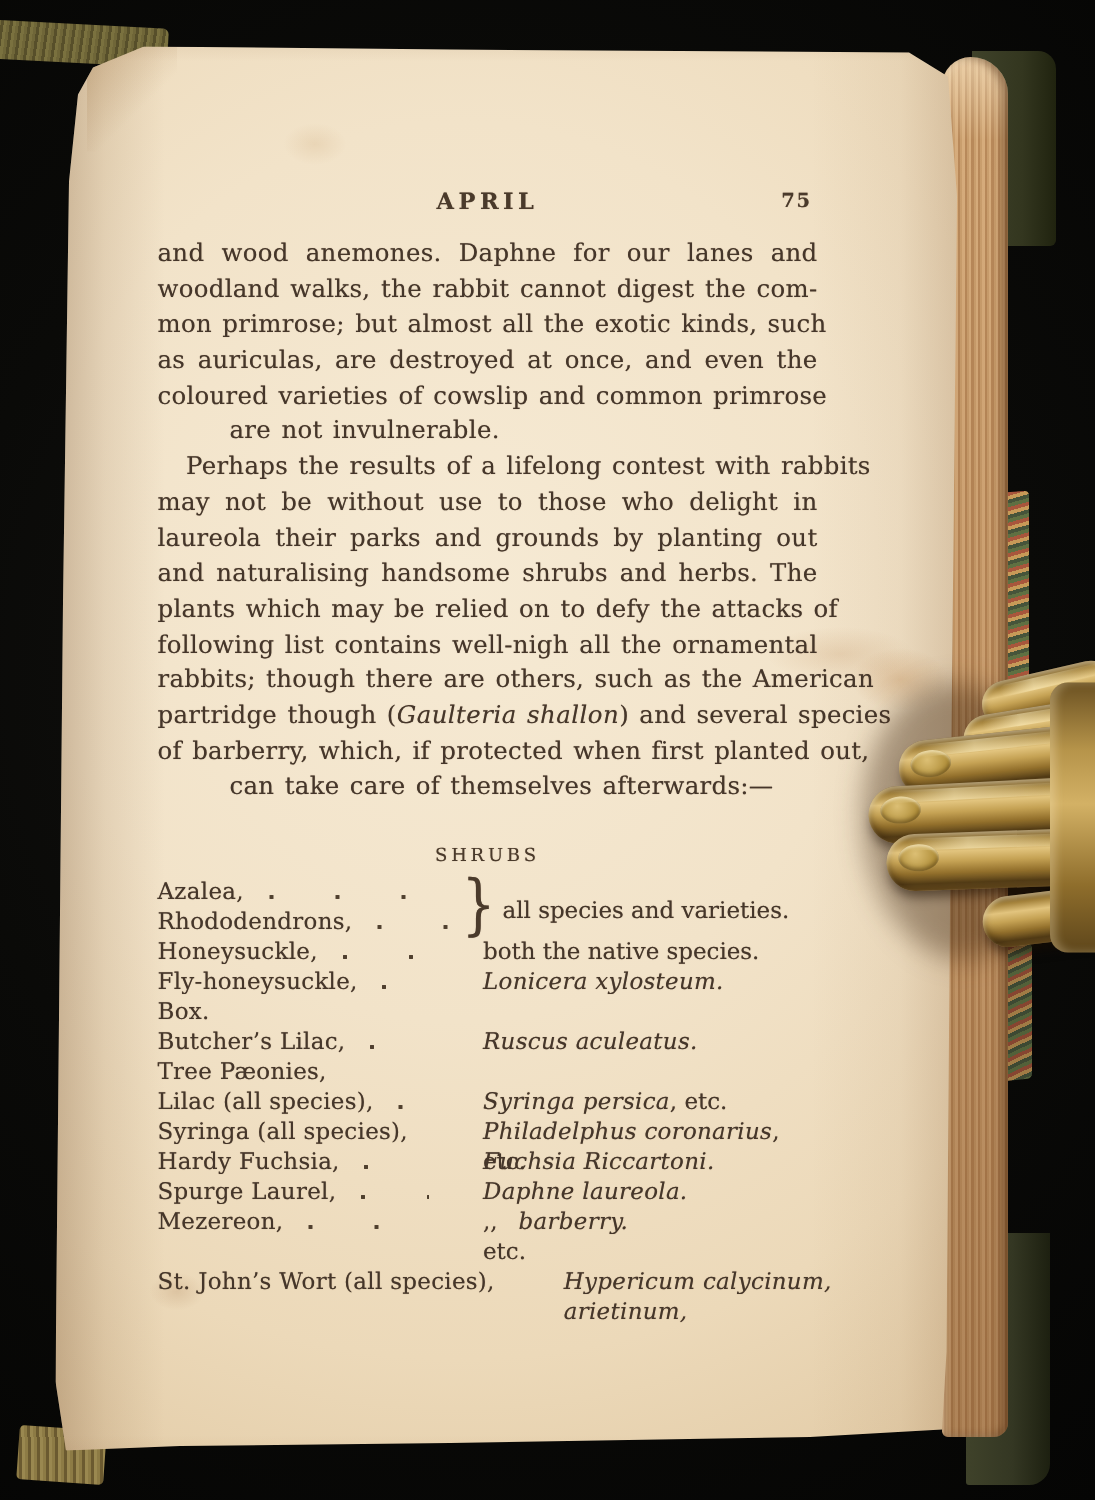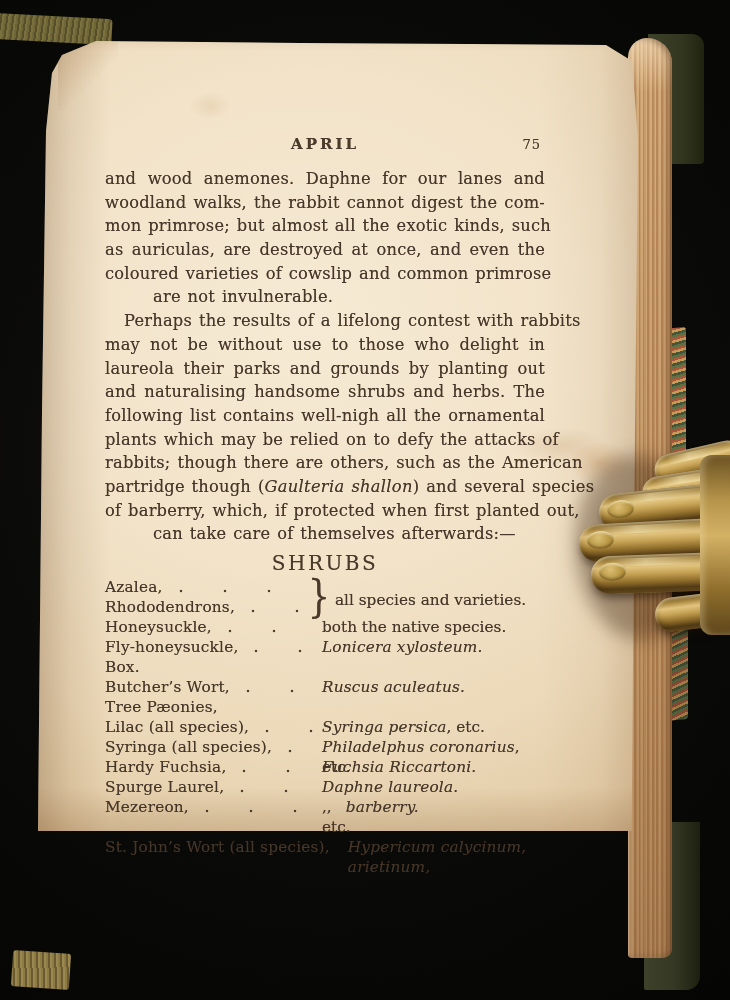--- a/index.html
+++ b/index.html
@@ -47,21 +47,21 @@
     background:
       linear-gradient(180deg,rgba(255,238,205,.55) 0%,rgba(255,238,205,0) 6%,rgba(120,66,25,.18) 55%,rgba(100,55,20,.35) 100%),
       repeating-linear-gradient(90deg,#d6ac7c 0 1.5px,#b8895a 1.5px 3px,#c99e6d 3px 4.5px),
       #c59b6c;
     border-radius:20px 26px 10px 4px;
     box-shadow:inset -4px 0 6px rgba(70,35,10,.5), inset 3px 0 4px rgba(255,240,210,.35);
   }
 
   
   .page{
-    left:0;top:11px;width:730px;height:820px;
+    left:0;top:1px;width:730px;height:1000px;
     clip-path:polygon(62px 44px,96px 30px,300px 32px,606px 34px,632px 50px,638px 130px,634px 520px,631px 900px,628px 952px,540px 957px,300px 961px,120px 963px,44px 966px,37px 920px,42px 400px,46px 120px,52px 62px);
     background:
       radial-gradient(95% 75% at 42% 38%, #f6ead4 0%, #f2e3c9 40%, #ecd9b9 70%, #e0c8a2 95%, #d8bd95 100%);
   }
   .page::before{ 
     content:"";position:absolute;inset:0;
     background:
       radial-gradient(46px 30px at 600px 452px, rgba(180,120,60,.30), transparent 70%),
       radial-gradient(70px 26px at 560px 435px, rgba(175,118,62,.18), transparent 70%),
       radial-gradient(30px 20px at 210px 95px, rgba(180,130,70,.14), transparent 70%),
@@ -77,45 +77,45 @@
   }
 
   
   .ink{color:#45362a;text-shadow:0 0 .5px rgba(70,45,25,.55);}
   .header-row{left:105px;top:124px;width:440px;height:22px;}
   .running-title{
     position:absolute;left:0;right:0;text-align:center;
     font-size:15px;letter-spacing:3px;font-weight:bold;color:#4a3a2b;
   }
   .page-number{
-    position:absolute;right:4px;top:2px;font-size:13px;font-weight:normal;color:#4a3a2b;letter-spacing:1px;
+    position:absolute;right:4px;top:2px;font-size:13px;font-weight:bold;color:#4a3a2b;letter-spacing:1px;
   }
   .body-block{left:105px;top:156px;width:440px;}
   .tl{
     font-size:16.3px;line-height:23.7px;height:23.7px;white-space:nowrap;
     text-align:justify;text-align-last:justify;letter-spacing:.2px;word-spacing:1.5px;
   }
   .tl.last{text-align-last:left;margin-left:48px;}
   .tl.indent{text-indent:19px;}
   .tl i{letter-spacing:.3px;}
 
   .shrubs-heading{
-    margin-top:5px;text-align:center;font-size:20px;letter-spacing:2.5px;
+    margin-top:22px;text-align:center;font-size:12px;letter-spacing:2.5px;
     color:#4a3a2b;height:24px;line-height:24px;
   }
   .list{margin-top:1px;font-size:15.3px;}
   .srow{display:flex;align-items:flex-start;height:20px;line-height:20px;}
   .sname{flex:none;letter-spacing:.2px;}
   .leader{
     flex:1;min-width:0;height:14px;margin:0 8px 0 10px;align-self:flex-end;
     background-image:radial-gradient(circle at 2px 2px, rgba(62,46,30,.9) 1.4px, transparent 1.6px);
     background-size:44px 4px;background-repeat:repeat-x;background-position:6px 6px;
   }
   .nodots .leader{background-image:none;}
-  .sval{flex:none;width:223px;}
+  .sval{flex:none;width:223px;margin-left:28px;}
   .sval .vroman:not(:empty){margin-right:14px;}
   .sval i{letter-spacing:.2px;}
   .brace-group{display:flex;align-items:center;height:41px;}
   .bnames{flex:none;width:196px;}
   .bnames .srow .leader{margin-right:0;}
   .brace{
     flex:none;font-size:44px;font-weight:300;color:#4a3a2b;line-height:40px;
     transform:scaleX(.8);margin:0 2px 0 4px;
   }
   .bval{flex:none;padding-top:6px;}
@@ -178,22 +178,22 @@
     <div class="tl">woodland walks, the rabbit cannot digest the com-</div>
     <div class="tl">mon primrose; but almost all the exotic kinds, such</div>
     <div class="tl">as auriculas, are destroyed at once, and even the</div>
     <div class="tl">coloured varieties of cowslip and common primrose</div>
     <div class="tl last">are not invulnerable.</div>
 
     <div class="tl indent">Perhaps the results of a lifelong contest with rabbits</div>
     <div class="tl">may not be without use to those who delight in</div>
     <div class="tl">laureola their parks and grounds by planting out</div>
     <div class="tl">and naturalising handsome shrubs and herbs.  The</div>
+    <div class="tl">plants which may be relied on to defy the attacks of</div>
     <div class="tl">following list contains well-nigh all the ornamental</div>
-    <div class="tl">plants which may be relied on to defy the attacks of</div>
     <div class="tl">rabbits; though there are others, such as the American</div>
     <div class="tl"><span>partridge though (</span><i>Gaulteria shallon</i><span>) and several species</span></div>
     <div class="tl">of barberry, which, if protected when first planted out,</div>
     <div class="tl last">can take care of themselves afterwards:—</div>
 
     <div class="shrubs-heading">SHRUBS</div>
 
     <div class="list">
 
       <div class="brace-group">
@@ -220,21 +220,21 @@
         <span class="sname">Fly-honeysuckle,</span>
           <span class="leader"></span>
         <span class="sval"><span class="vroman"></span><i class="vital">Lonicera xylosteum.</i><span class="vsuf"></span></span>
       </div>
       <div class="srow nodots">
         <span class="sname">Box.</span>
           <span class="leader"></span>
         <span class="sval"></span>
       </div>
       <div class="srow">
-        <span class="sname">Butcher’s Wort,</span>
+        <span class="sname">Butcher’s Lilac,</span>
           <span class="leader"></span>
         <span class="sval"><span class="vroman"></span><i class="vital">Ruscus aculeatus.</i><span class="vsuf"></span></span>
       </div>
       <div class="srow nodots">
         <span class="sname">Tree Pæonies,</span>
           <span class="leader"></span>
         <span class="sval"></span>
       </div>
       <div class="srow">
         <span class="sname">Lilac (all species),</span>

